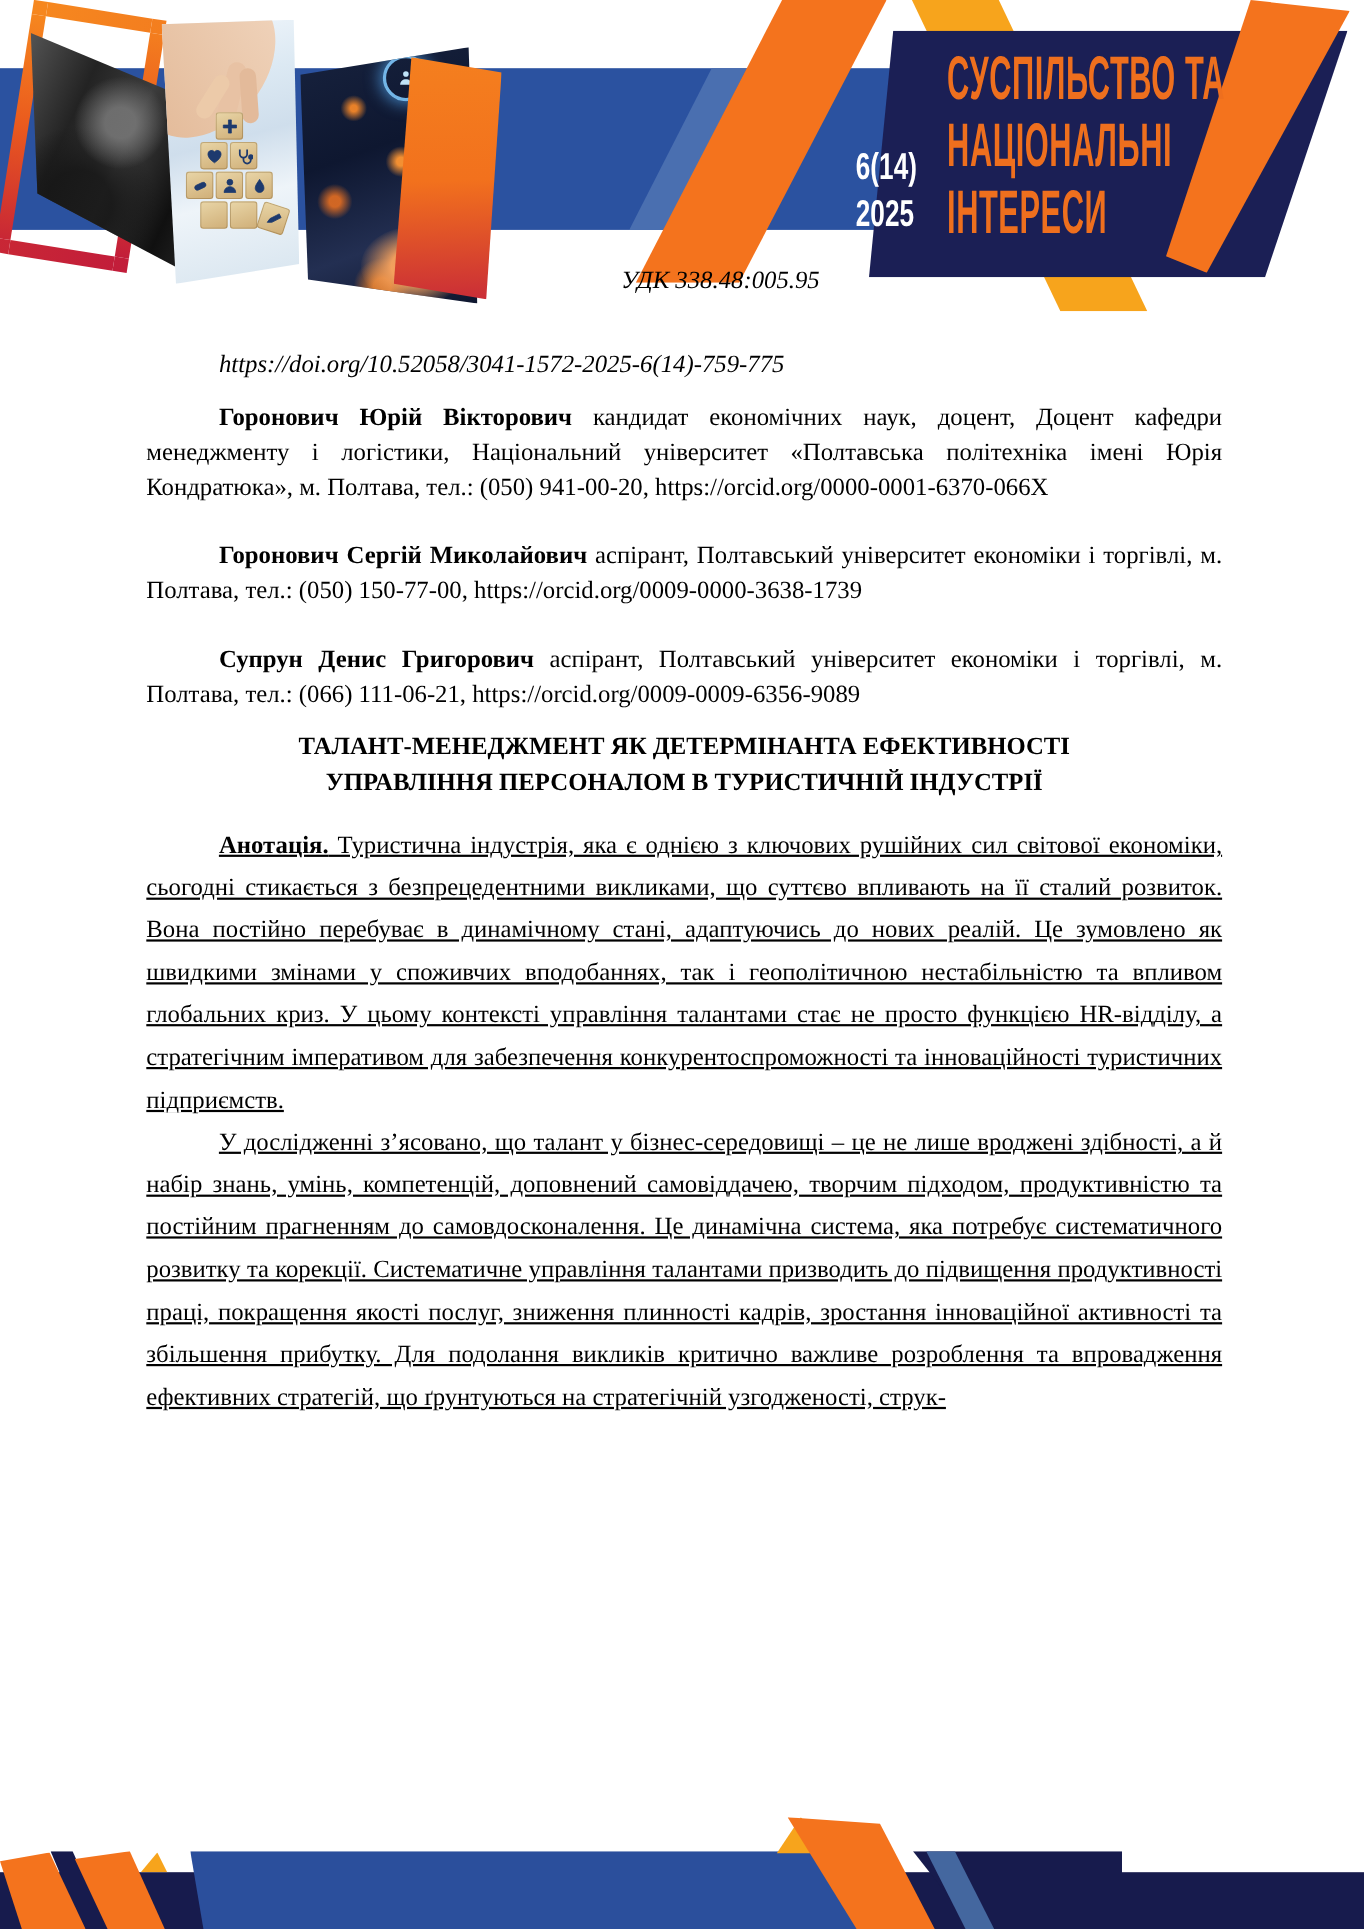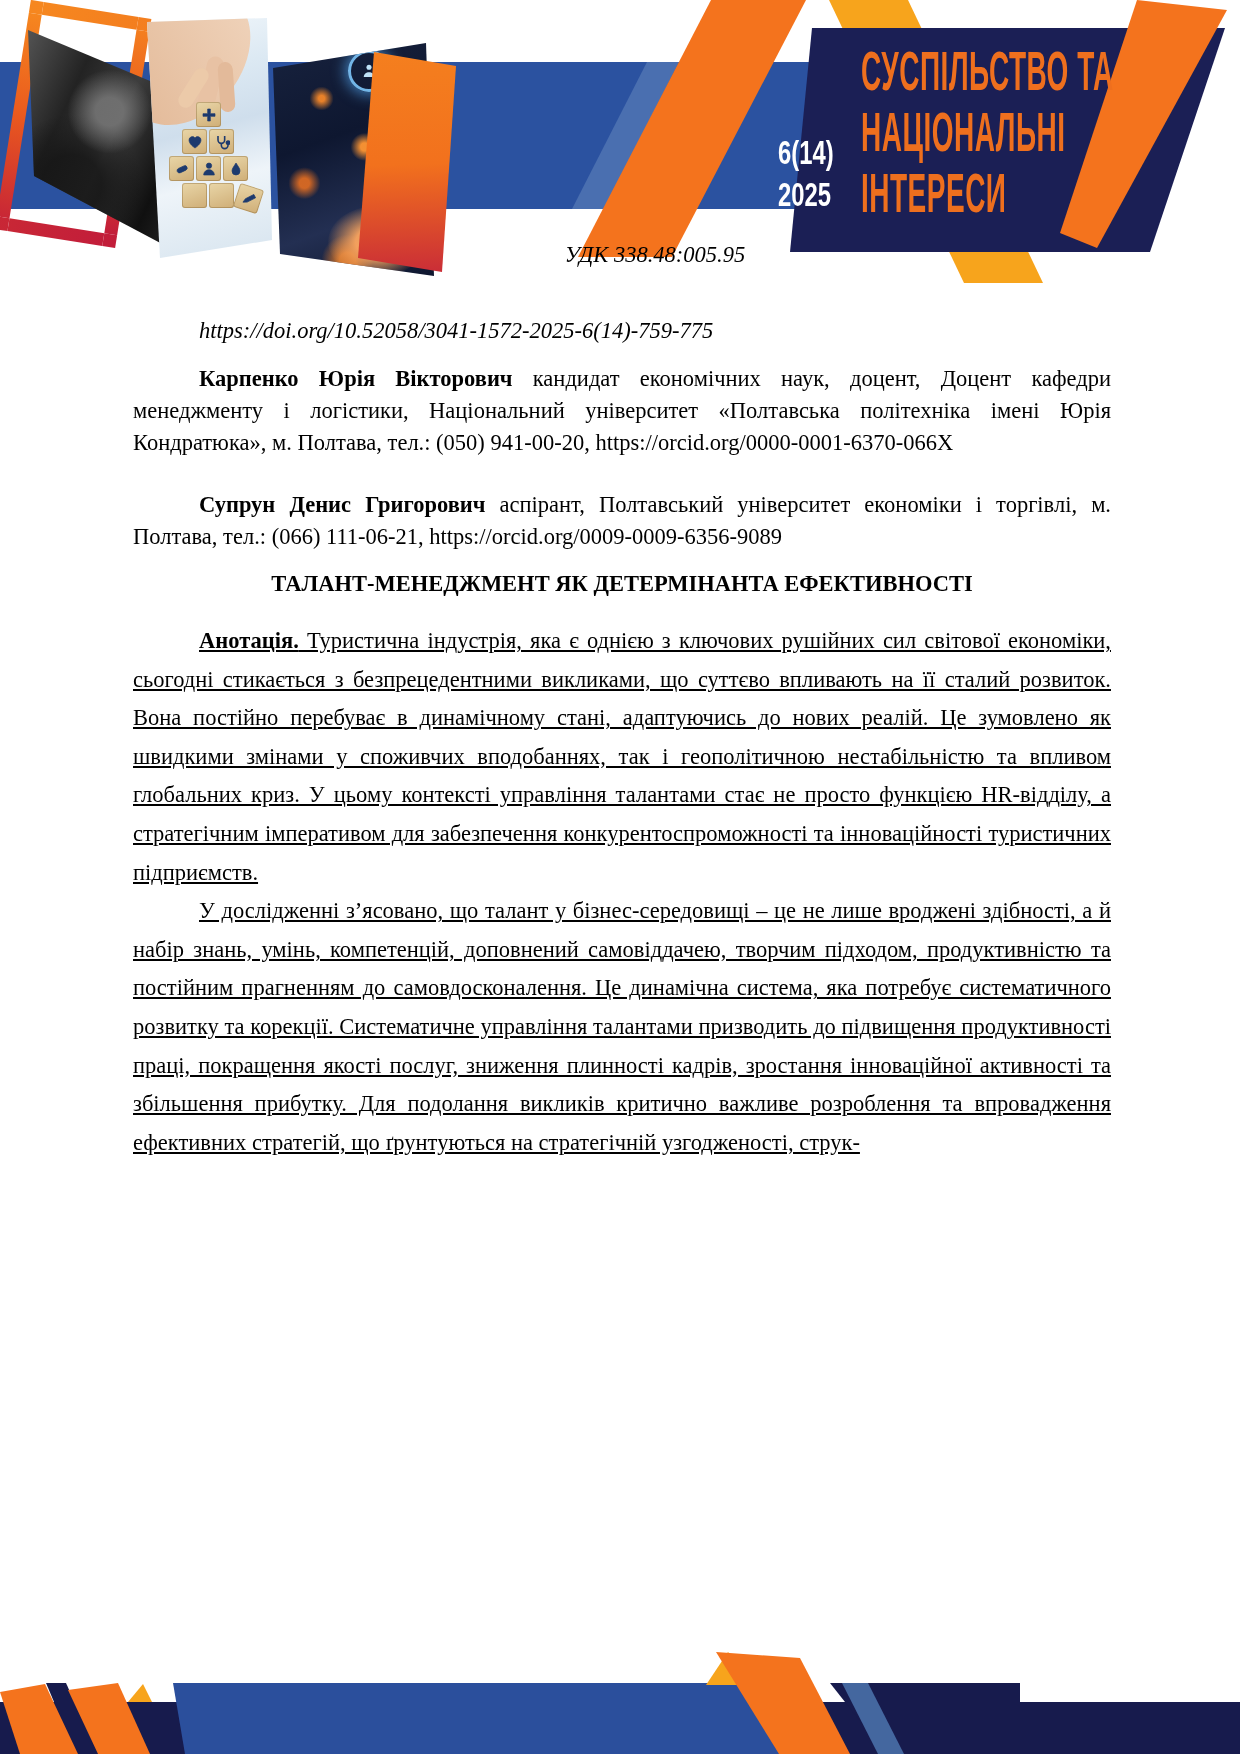--- a/index.html
+++ b/index.html
@@ -175,27 +175,28 @@
       </div>
       <div class="handglow"></div>
     </div>
     <div class="shape frame3"></div>
   </div>
 
   <div class="text-block">
     <div class="udc">УДК 338.48:005.95</div>
     <div class="doi">https://doi.org/10.52058/3041-1572-2025-6(14)-759-775</div>
 
-    <p class="author-p first"><b>Карпенко Юрія Вікторович</b><span> кандидат економічних наук, доцент, Доцент кафедри менеджменту і логістики, Національний університет «Полтавська політехніка імені Юрія Кондратюка», м. Полтава, тел.: (050) 941-00-20, https://orcid.org/0000-0001-6370-066X</span></p>
-
+    <p class="author-p first"><b>Горонович Юрій Вікторович</b><span> кандидат економічних наук, доцент, Доцент кафедри менеджменту і логістики, Національний університет «Полтавська політехніка імені Юрія Кондратюка», м. Полтава, тел.: (050) 941-00-20, https://orcid.org/0000-0001-6370-066X</span></p>
+
+    <p class="author-p"><b>Горонович Сергій Миколайович</b><span> аспірант, Полтавський університет економіки і торгівлі, м. Полтава, тел.: (050) 150-77-00, https://orcid.org/0009-0000-3638-1739</span></p>
 
 
     <p class="author-p"><b>Супрун Денис Григорович</b><span> аспірант, Полтавський університет економіки і торгівлі, м. Полтава, тел.: (066) 111-06-21, https://orcid.org/0009-0009-6356-9089</span></p>
 
-    <p class="article-title"><span>ТАЛАНТ-МЕНЕДЖМЕНТ ЯК ДЕТЕРМІНАНТА ЕФЕКТИВНОСТІ</span><br></p>
+    <p class="article-title"><span>ТАЛАНТ-МЕНЕДЖМЕНТ ЯК ДЕТЕРМІНАНТА ЕФЕКТИВНОСТІ</span><br><span>УПРАВЛІННЯ ПЕРСОНАЛОМ В ТУРИСТИЧНІЙ ІНДУСТРІЇ</span></p>
 
     <p class="abstract"><b>Анотація.</b><span> Туристична індустрія, яка є однією з ключових рушійних сил світової економіки, сьогодні стикається з безпрецедентними викликами, що суттєво впливають на її сталий розвиток. Вона постійно перебуває в динамічному стані, адаптуючись до нових реалій. Це зумовлено як швидкими змінами у споживчих вподобаннях, так і геополітичною нестабільністю та впливом глобальних криз. У цьому контексті управління талантами стає не просто функцією HR-відділу, а стратегічним імперативом для забезпечення конкурентоспроможності та інноваційності туристичних підприємств.</span></p>
 
     <p class="abstract cont"><span>У дослідженні з’ясовано, що талант у бізнес-середовищі – це не лише вроджені здібності, а й набір знань, умінь, компетенцій, доповнений самовіддачею, творчим підходом, продуктивністю та постійним прагненням до самовдосконалення. Це динамічна система, яка потребує систематичного розвитку та корекції. Систематичне управління талантами призводить до підвищення продуктивності праці, покращення якості послуг, зниження плинності кадрів, зростання інноваційної активності та збільшення прибутку. Для подолання викликів критично важливе розроблення та впровадження ефективних стратегій, що ґрунтуються на стратегічній узгодженості, струк-</span></p>
   </div>
 
   <div class="footer">
     <div class="f-band"></div>
     <div class="shape f-navy-right"></div>
     <div class="shape f-blue"></div>

